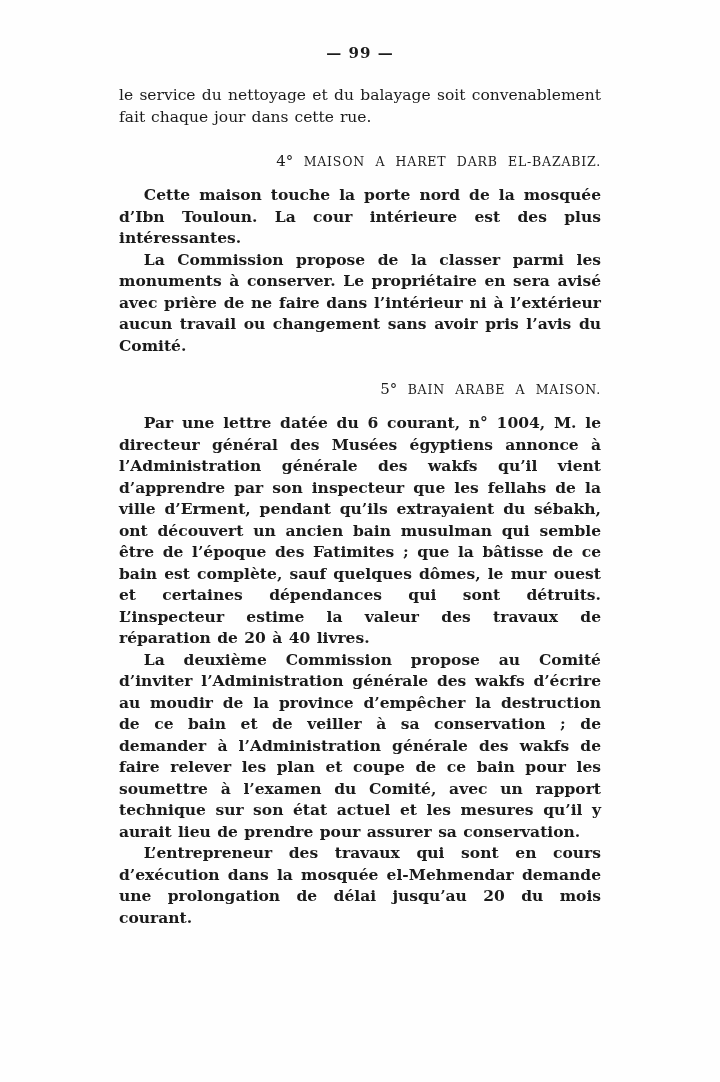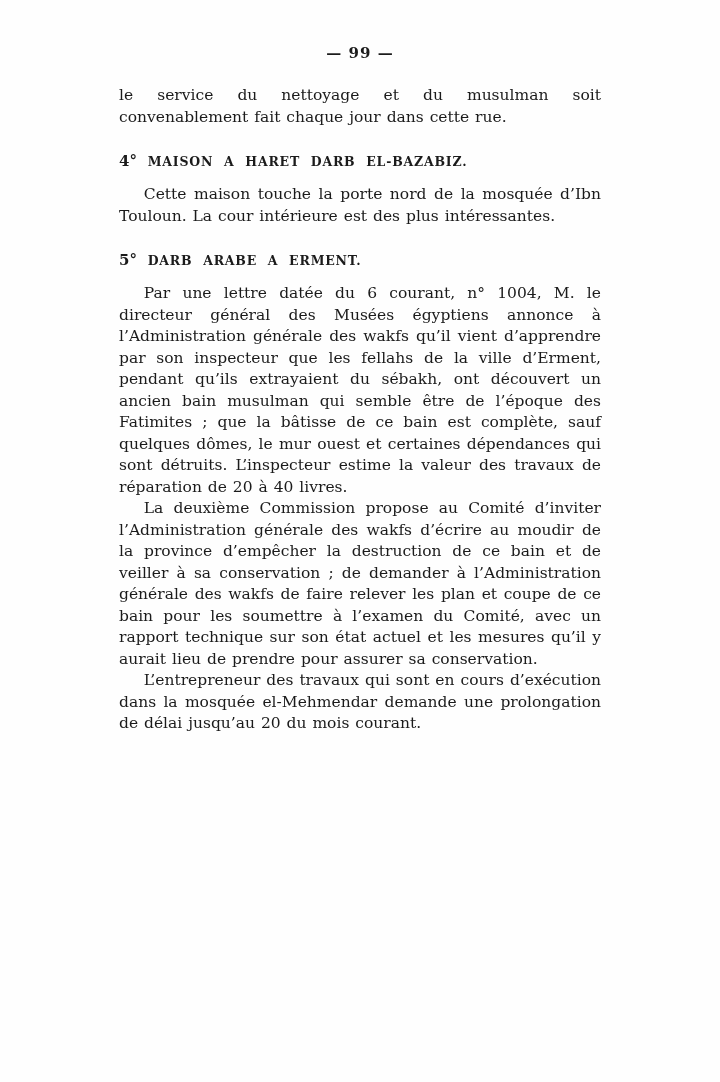--- a/index.html
+++ b/index.html
@@ -33,24 +33,25 @@
   }
   .text-block p {
     margin: 0;
     font-size: 15.5px;
     line-height: 21.5px;
     text-align: justify;
     word-spacing: 1px;
   }
   p.indent {
     text-indent: 1.6em;
+    font-weight: bold;
   }
   .section-heading {
-    text-align: left;
-    font-weight: bold;
+    text-align: right;
+    font-weight: normal;
     font-size: 12.5px;
     letter-spacing: 0.8px;
     word-spacing: 0.45em;
     line-height: 1;
     margin: 26px 0 15px 0;
     white-space: nowrap;
   }
   .section-heading .ordinal {
     font-size: 15px;
     letter-spacing: 0;
@@ -58,31 +59,32 @@
 </style>
 </head>
 <body>
 
 <div class="page">
 
   <div class="page-number">— 99 —</div>
 
   <div class="text-block">
 
-    <p>le service du nettoyage et du musulman soit convenablement fait chaque jour dans cette rue.</p>
+    <p>le service du nettoyage et du balayage soit convenablement fait chaque jour dans cette rue.</p>
 
     <div class="section-heading">
       <span class="ordinal">4°</span>
       <span>MAISON A HARET DARB EL-BAZABIZ.</span>
     </div>
     <p class="indent">Cette maison touche la porte nord de la mosquée d’Ibn Touloun. La cour intérieure est des plus intéressantes.</p>
+    <p class="indent">La Commission propose de la classer parmi les monuments à conserver. Le propriétaire en sera avisé avec prière de ne faire dans l’intérieur ni à l’extérieur aucun travail ou changement sans avoir pris l’avis du Comité.</p>
 
     <div class="section-heading">
       <span class="ordinal">5°</span>
-      <span>DARB ARABE A ERMENT.</span>
+      <span>BAIN ARABE A MAISON.</span>
     </div>
     <p class="indent">Par une lettre datée du 6 courant, n° 1004, M. le directeur général des Musées égyptiens annonce à l’Administration générale des wakfs qu’il vient d’apprendre par son inspecteur que les fellahs de la ville d’Erment, pendant qu’ils extrayaient du sébakh, ont découvert un ancien bain musulman qui semble être de l’époque des Fatimites ; que la bâtisse de ce bain est complète, sauf quelques dômes, le mur ouest et certaines dépendances qui sont détruits. L’inspecteur estime la valeur des travaux de réparation de 20 à 40 livres.</p>
     <p class="indent">La deuxième Commission propose au Comité d’inviter l’Administration générale des wakfs d’écrire au moudir de la province d’empêcher la destruction de ce bain et de veiller à sa conservation ; de demander à l’Administration générale des wakfs de faire relever les plan et coupe de ce bain pour les soumettre à l’examen du Comité, avec un rapport technique sur son état actuel et les mesures qu’il y aurait lieu de prendre pour assurer sa conservation.</p>
 
     <p class="indent">L’entrepreneur des travaux qui sont en cours d’exécution dans la mosquée el-Mehmendar demande une prolongation de délai jusqu’au 20 du mois courant.</p>
 
   </div>
 </div>
 
 </body></html>

